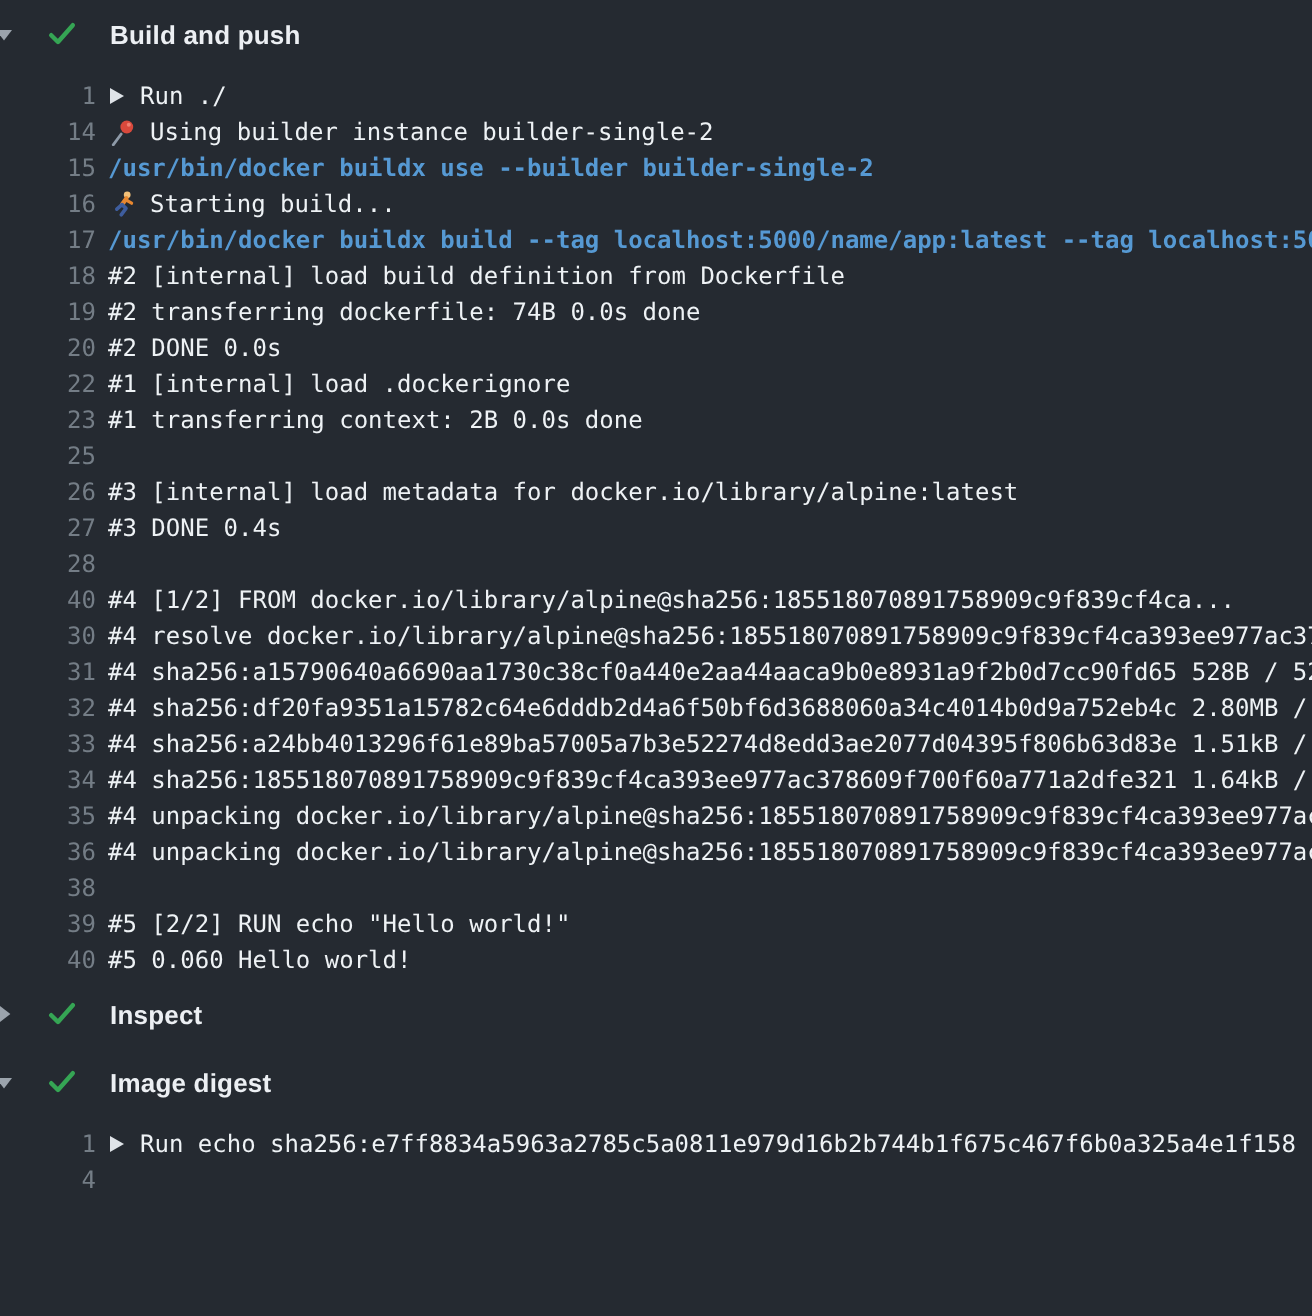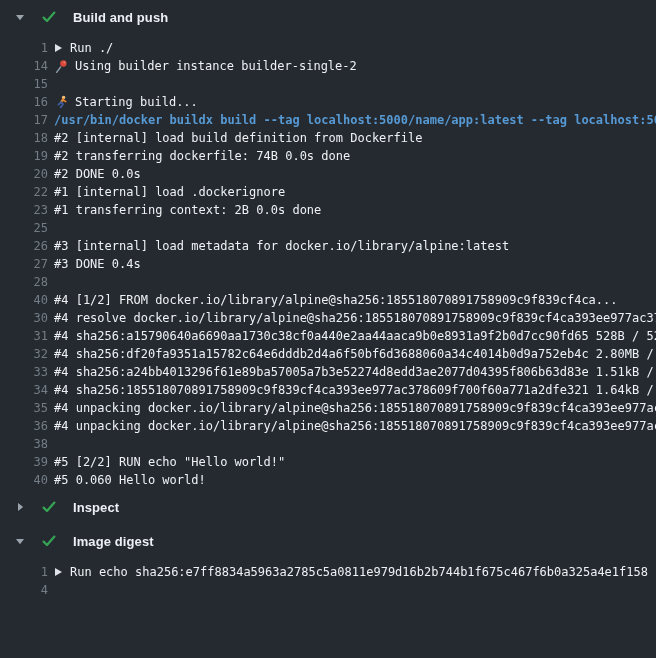--- a/index.html
+++ b/index.html
@@ -4,21 +4,21 @@
 <style>
   html,body{margin:0;padding:0;}
   body{
     width:656px;height:658px;overflow:hidden;
     background:#252a31;
     font-family:"Liberation Sans",sans-serif;
   }
   .log-viewer{width:656px;height:658px;overflow:hidden;}
   .section-header{
     height:34px;display:flex;align-items:center;
-    padding-left:18px;cursor:pointer;
+    cursor:pointer;
   }
   .chevron-slot{width:11px;display:flex;align-items:center;justify-content:center;margin-right:15px;flex:none;}
   .check-slot{width:16px;display:flex;align-items:center;justify-content:center;margin-right:13px;flex:none;}
   .section-label{
     font-size:13px;font-weight:700;color:#eceff3;letter-spacing:.1px;
   }
   .section-lines{padding:5px 0 1px 0;}
   .log-line{
     height:18px;display:flex;align-items:center;overflow:hidden;
     font-family:"DejaVu Sans Mono","Liberation Mono",monospace;
@@ -73,20 +73,21 @@
     <svg width="14" height="14" viewBox="0 0 14 14">
       <path d="M2.6 13.4L6.6 8" stroke="#8e9aa8" stroke-width="1.4" stroke-linecap="round"></path>
       <circle cx="9.4" cy="4.5" r="3.2" fill="#d8493c"></circle>
       <circle cx="10.4" cy="3.4" r="1" fill="#ef7f70"></circle>
     </svg>
   </span><span class="line-text">Using builder instance builder-single-2</span></span>
   </div>
 
   <div class="log-line">
     <span class="line-number">15</span>
+    <span class="line-content"><span class="line-text command">/usr/bin/docker buildx use --builder builder-single-2</span></span>
   </div>
 
   <div class="log-line">
     <span class="line-number">16</span>
     <span class="line-content"><span class="inline-icon">
     <svg width="14" height="14" viewBox="0 0 14 14">
       <circle cx="9.6" cy="2.4" r="1.7" fill="#f2c079"></circle>
       <path d="M9.2 4.2L7 7.3" stroke="#e8872f" stroke-width="2.2" stroke-linecap="round"></path>
       <path d="M9.4 5.2l2.4 1.4" stroke="#e8872f" stroke-width="1.6" stroke-linecap="round"></path>
       <path d="M7 7.3l2 1.9-2.4 3.2" stroke="#3e5d9e" stroke-width="1.8" fill="none" stroke-linecap="round" stroke-linejoin="round"></path>

